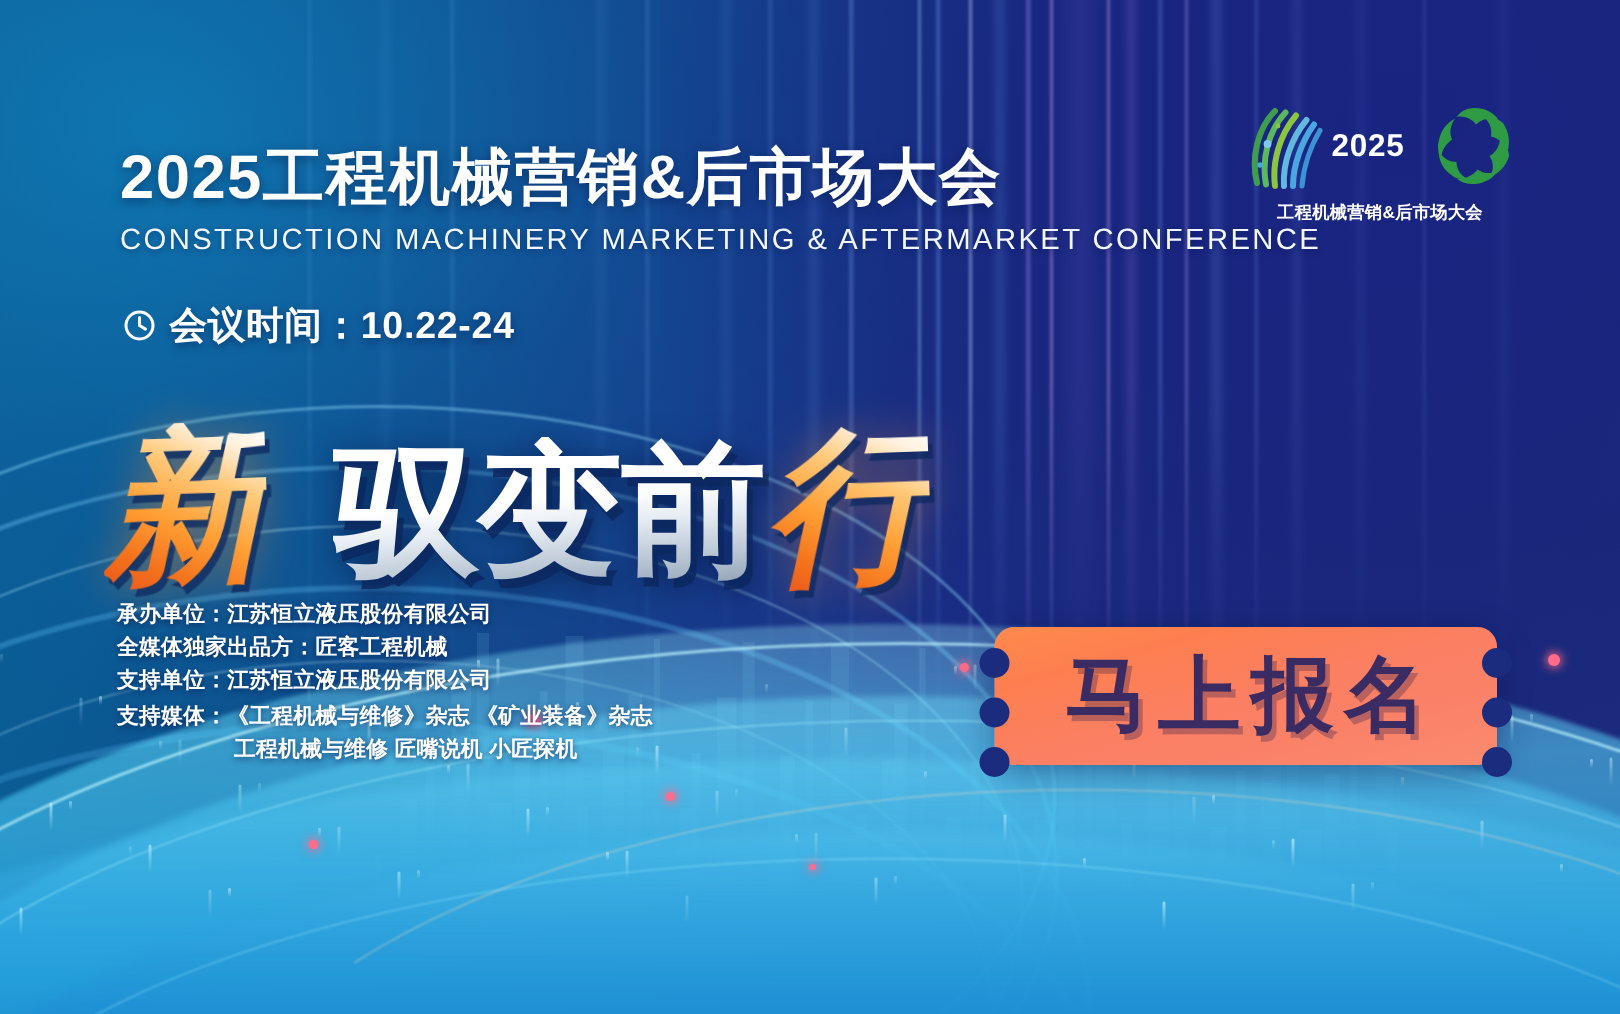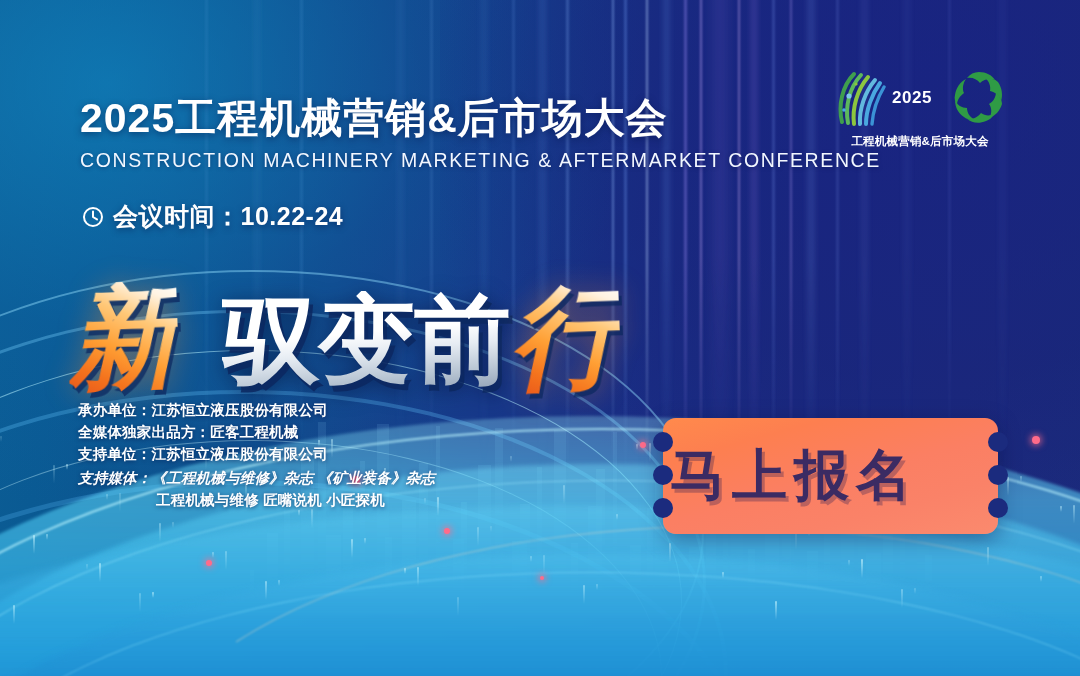--- a/index.html
+++ b/index.html
@@ -56,21 +56,21 @@
 
   
   .skyline{position:absolute;left:250px;top:300px;width:700px;height:300px;opacity:.16;}
   .tower{position:absolute;bottom:0;background:linear-gradient(to top,rgba(120,200,255,.0),rgba(150,215,255,.75));}
 
   
   .logo{position:absolute;left:838px;top:58px;width:164px;height:106px;}
   .logo-row{position:relative;display:flex;align-items:center;justify-content:center;height:78px;gap:4px;}
   .logo-mark-left{width:52px;height:62px;}
   .logo-year{
-    color:#ffffff;font-size:17px;font-weight:700;letter-spacing:.5px;
+    color:#ffffff;font-size:21px;font-weight:700;letter-spacing:.5px;
     line-height:1;padding:0 2px;
   }
   .logo-div{width:2px;height:34px;background:#ffffff;margin:0 5px;opacity:.95;}
   .logo-mark-right{width:54px;height:56px;}
   .logo-sub{
     text-align:center;color:#ffffff;font-size:11.5px;font-weight:700;
     letter-spacing:.2px;margin-top:-2px;white-space:nowrap;
   }
 
   
@@ -117,29 +117,29 @@
 
   
   .credits{position:absolute;left:78px;top:400px;width:460px;}
   .credit-line{
     color:#ffffff;font-size:14.5px;font-weight:700;line-height:21px;
     letter-spacing:.2px;white-space:nowrap;
     text-shadow:0 1px 4px rgba(4,20,70,.65);
     margin-bottom:1px;
   }
   .credit-line.indent{padding-left:78px;}
-  .credit-line.gap-top{margin-top:3px;font-style:italic;}
+  .credit-line.gap-top{margin-top:3px;}
 
   
   .cta{
-    position:absolute;left:663px;top:418px;width:335px;height:116px;
+    position:absolute;left:663px;top:418px;width:335px;height:92px;
     background:linear-gradient(165deg,#ff8a4c 0%,#fd7f50 22%,#fb7f63 52%,#fa8268 74%,#fb8a6e 100%);
     border-radius:13px;
     box-shadow:0 6px 22px rgba(8,20,70,.42);
-    display:flex;align-items:center;justify-content:flex-start;
+    display:flex;align-items:center;justify-content:center;
     cursor:pointer;
   }
   .cta-label{
     font-size:55px;font-weight:700;letter-spacing:7px;
     color:#3b2b63;
     text-shadow:3px 4px 0 rgba(40,28,80,.30);
     white-space:nowrap;padding-left:7px;
   }
   .notch{
     position:absolute;width:20px;height:20px;border-radius:50%;

